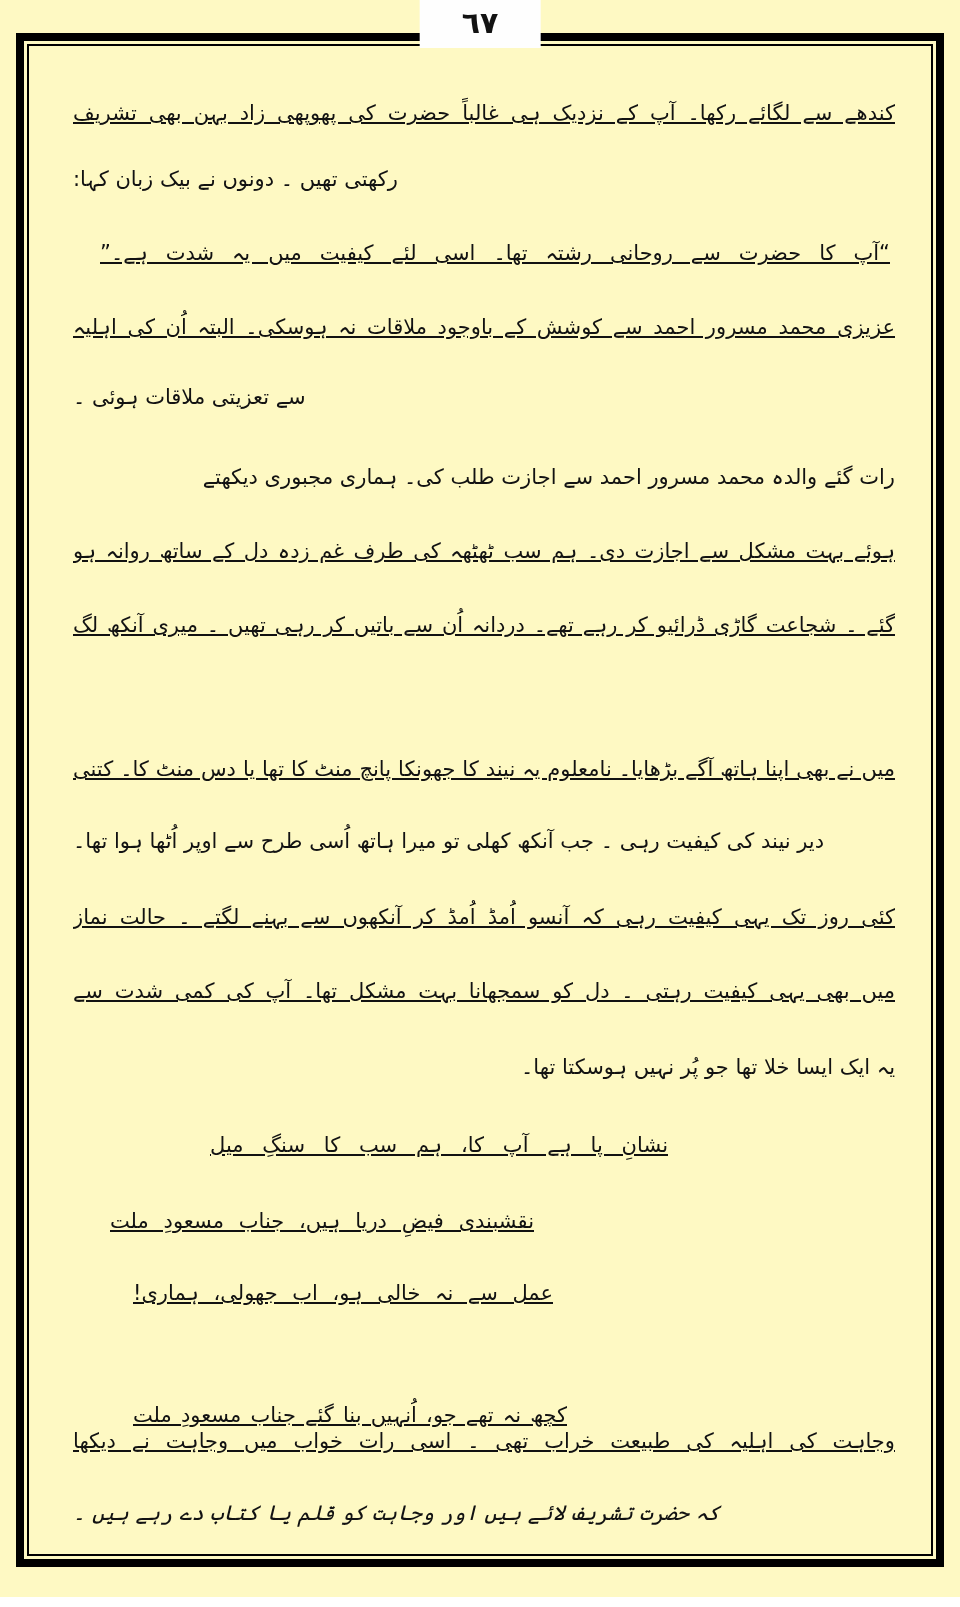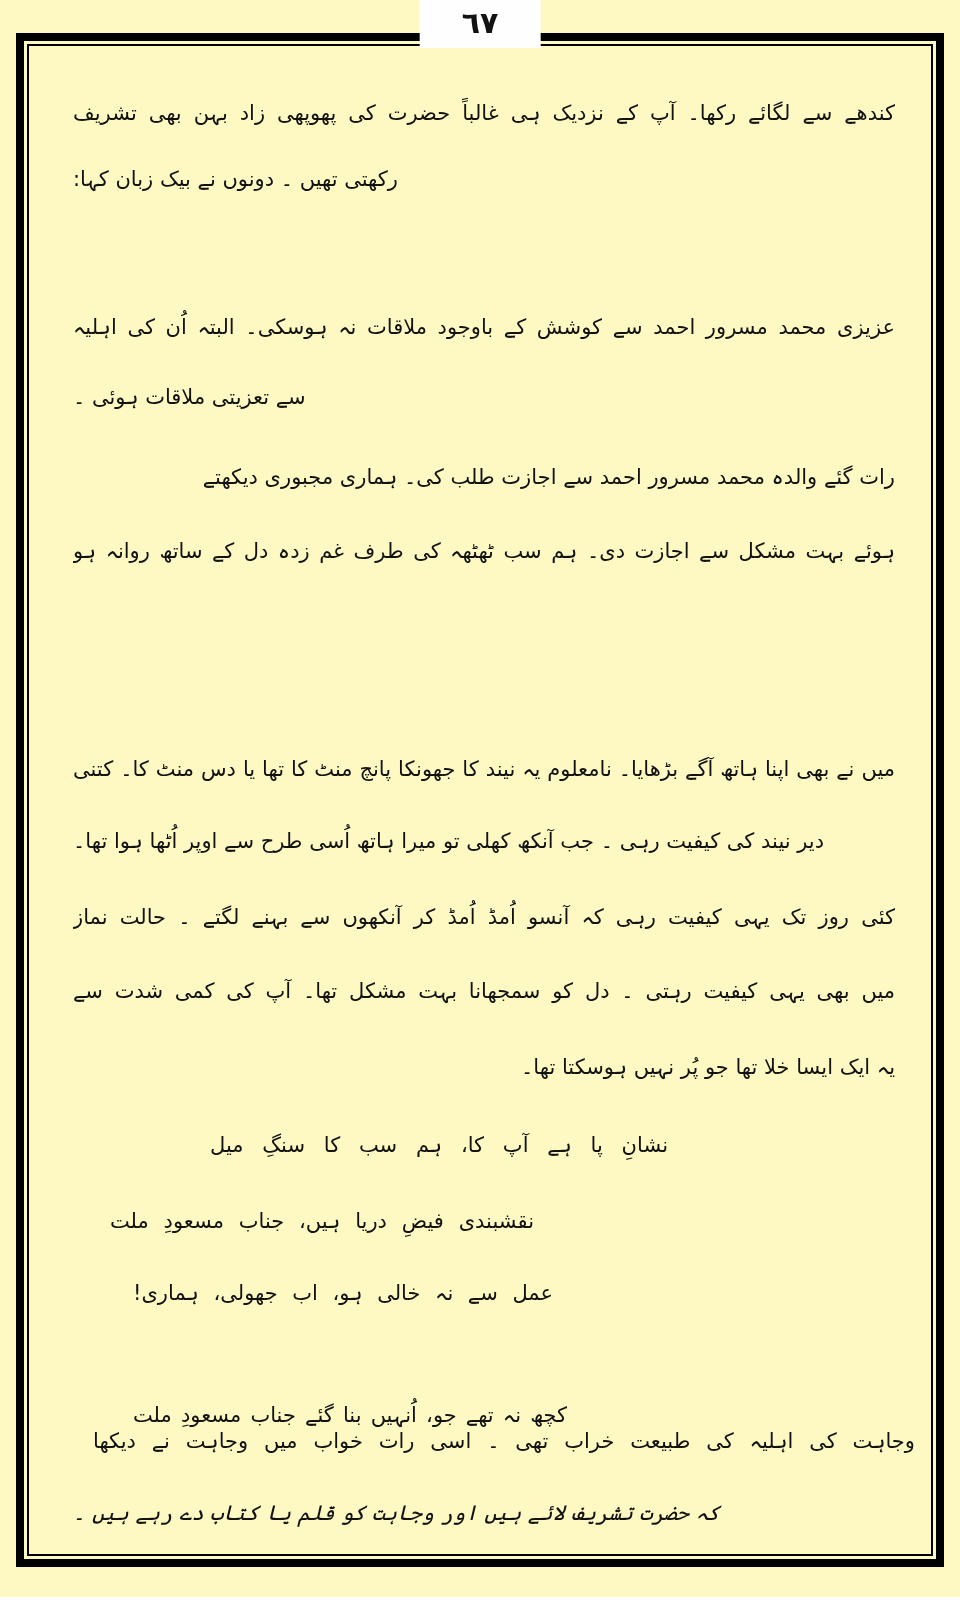--- a/index.html
+++ b/index.html
@@ -44,53 +44,55 @@
   .line {
     position: absolute;
     direction: rtl;
     font-size: 21px;
     line-height: 58px;
     height: 58px;
     overflow: hidden;
     color: #121212;
     z-index: 2;
   }
-  .j { text-align: justify; text-align-last: justify; }
+  .j { text-align: justify; text-align-last: justify; text-decoration: underline; }
   .l { text-align: left; }
   .r { text-align: right; }
   .poem-line { font-size: 21px; }
 </style>
 </head>
 <body>
 
 <div class="page">
 
   <div class="pageno">٦٧</div>
 
   <div class="frame">
     <div class="frame-inner"></div>
   </div>
 
   <div class="line j" style="top:84px;   left:73px;  width:822px;">کندھے سے لگائے رکھا۔ آپ کے نزدیک ہی غالباً حضرت کی پھوپھی زاد بہن بھی تشریف</div>
   <div class="line l" style="top:150px;  left:73px;  width:822px;">رکھتی تھیں ۔ دونوں نے بیک زبان کہا:</div>
 
+  <div class="line j" style="top:224px;  left:100px; width:790px;">“آپ کا حضرت سے روحانی رشتہ تھا۔ اسی لئے کیفیت میں یہ شدت ہے۔”</div>
 
   <div class="line j" style="top:298px;  left:73px;  width:822px;">عزیزی محمد مسرور احمد سے کوشش کے باوجود ملاقات نہ ہوسکی۔ البتہ اُن کی اہلیہ</div>
   <div class="line l" style="top:368px;  left:73px;  width:822px;">سے تعزیتی ملاقات ہوئی ۔</div>
 
   <div class="line r" style="top:448px;  left:73px;  width:822px;">رات گئے والدہ محمد مسرور احمد سے اجازت طلب کی۔ ہماری مجبوری دیکھتے</div>
   <div class="line j" style="top:522px;  left:73px;  width:822px;">ہوئے بہت مشکل سے اجازت دی۔ ہم سب ٹھٹھہ کی طرف غم زدہ دل کے ساتھ روانہ ہو</div>
+  <div class="line j" style="top:596px;  left:73px;  width:822px;">گئے ۔ شجاعت گاڑی ڈرائیو کر رہے تھے۔ دردانہ اُن سے باتیں کر رہی تھیں ۔ میری آنکھ لگ</div>
   <div class="line j" style="top:740px;  left:73px;  width:822px;">میں نے بھی اپنا ہاتھ آگے بڑھایا۔ نامعلوم یہ نیند کا جھونکا پانچ منٹ کا تھا یا دس منٹ کا۔ کتنی</div>
   <div class="line l" style="top:812px;  left:73px;  width:822px;">دیر نیند کی کیفیت رہی ۔ جب آنکھ کھلی تو میرا ہاتھ اُسی طرح سے اوپر اُٹھا ہوا تھا۔</div>
 
   <div class="line j" style="top:888px;  left:73px;  width:822px;">کئی روز تک یہی کیفیت رہی کہ آنسو اُمڈ اُمڈ کر آنکھوں سے بہنے لگتے ۔ حالت نماز</div>
   <div class="line j" style="top:962px;  left:73px;  width:822px;">میں بھی یہی کیفیت رہتی ۔ دل کو سمجھانا بہت مشکل تھا۔ آپ کی کمی شدت سے محسوس ہوتی ۔</div>
   <div class="line r" style="top:1038px; left:73px;  width:822px;">یہ ایک ایسا خلا تھا جو پُر نہیں ہوسکتا تھا۔</div>
 
   <div class="line j poem-line" style="top:1116px; left:210px; width:458px;">نشانِ پا ہے آپ کا، ہم سب کا سنگِ میل</div>
   <div class="line j poem-line" style="top:1192px; left:110px; width:424px;">نقشبندی فیضِ دریا ہیں، جناب مسعودِ ملت</div>
   <div class="line j poem-line" style="top:1264px; left:133px; width:420px;">عمل سے نہ خالی ہو، اب جھولی، ہماری!</div>
   <div class="line j poem-line" style="top:1386px; left:133px; width:434px;">کچھ نہ تھے جو، اُنہیں بنا گئے جناب مسعودِ ملت</div>
 
-  <div class="line j" style="top:1412px; left:73px;  width:822px;margin-left:20px;">وجاہت کی اہلیہ کی طبیعت خراب تھی ۔ اسی رات خواب میں وجاہت نے دیکھا</div>
+  <div class="line j" style="top:1412px; left:73px;  width:822px;">وجاہت کی اہلیہ کی طبیعت خراب تھی ۔ اسی رات خواب میں وجاہت نے دیکھا</div>
   <div class="line l" style="top:1484px; left:73px;  width:822px;font-style:italic;">کہ حضرت تشریف لائے ہیں اور وجاہت کو قلم یا کتاب دے رہے ہیں ۔</div>
 
 </div>
 
 </body></html>

